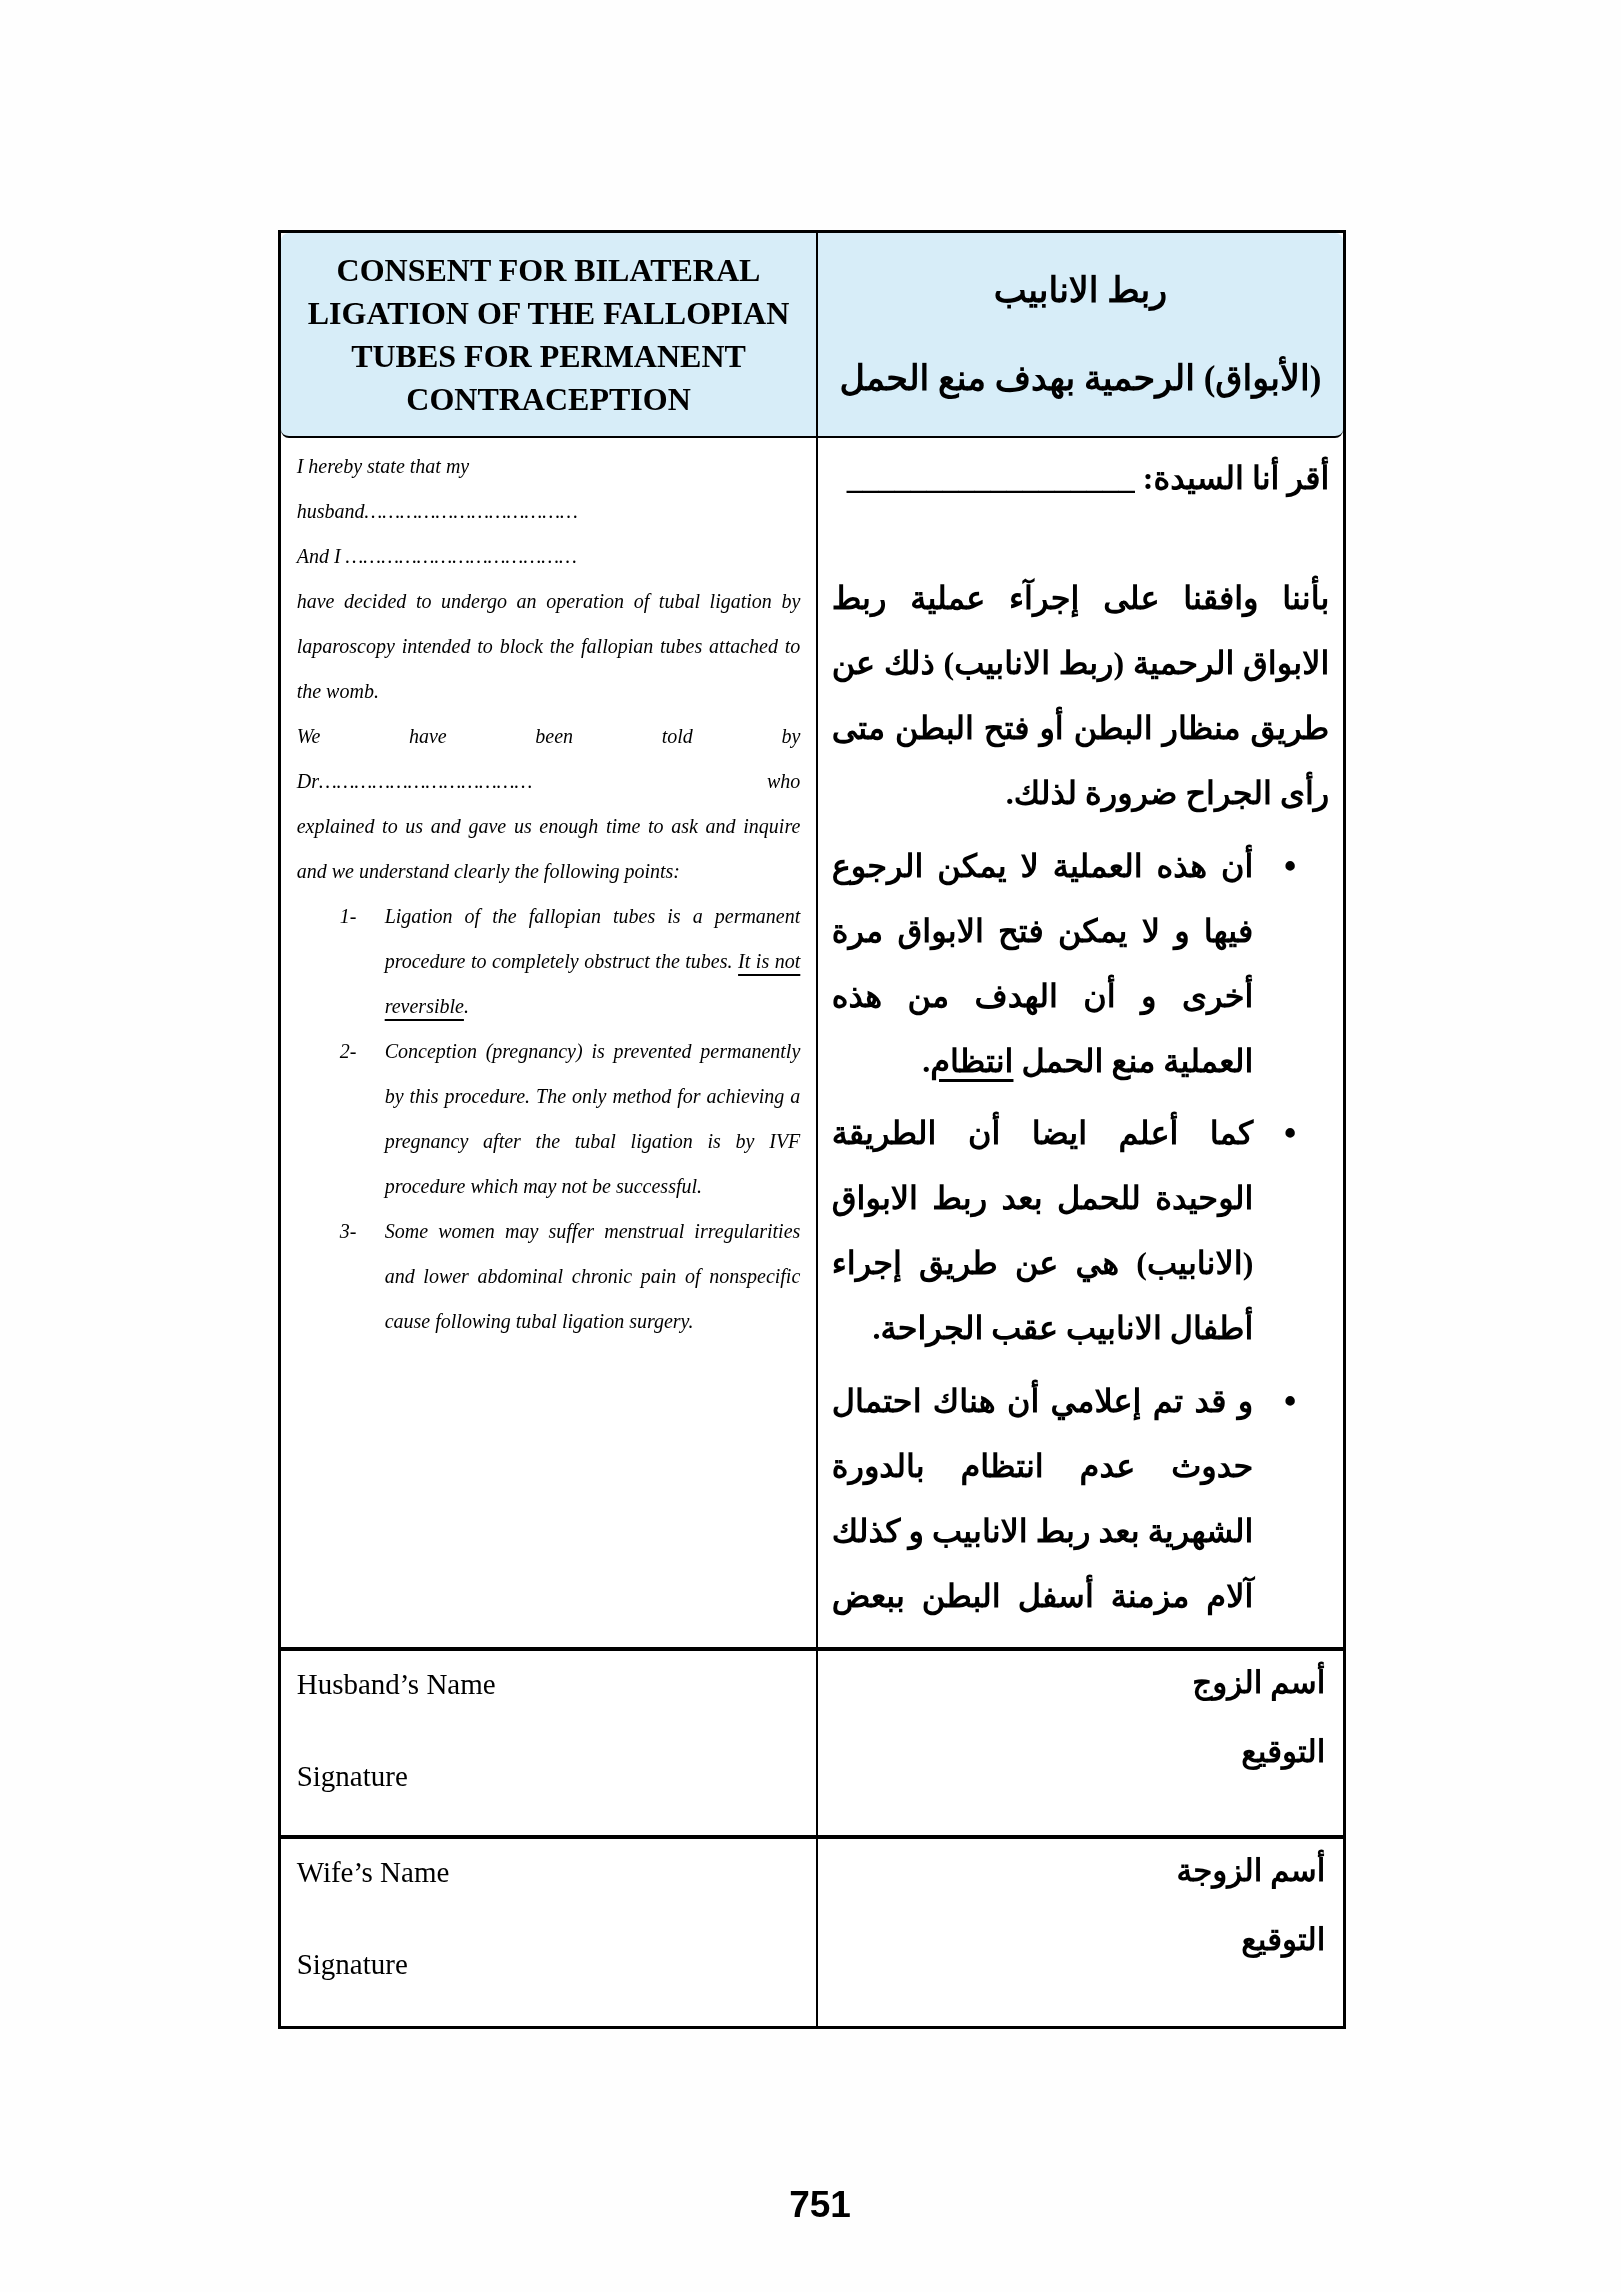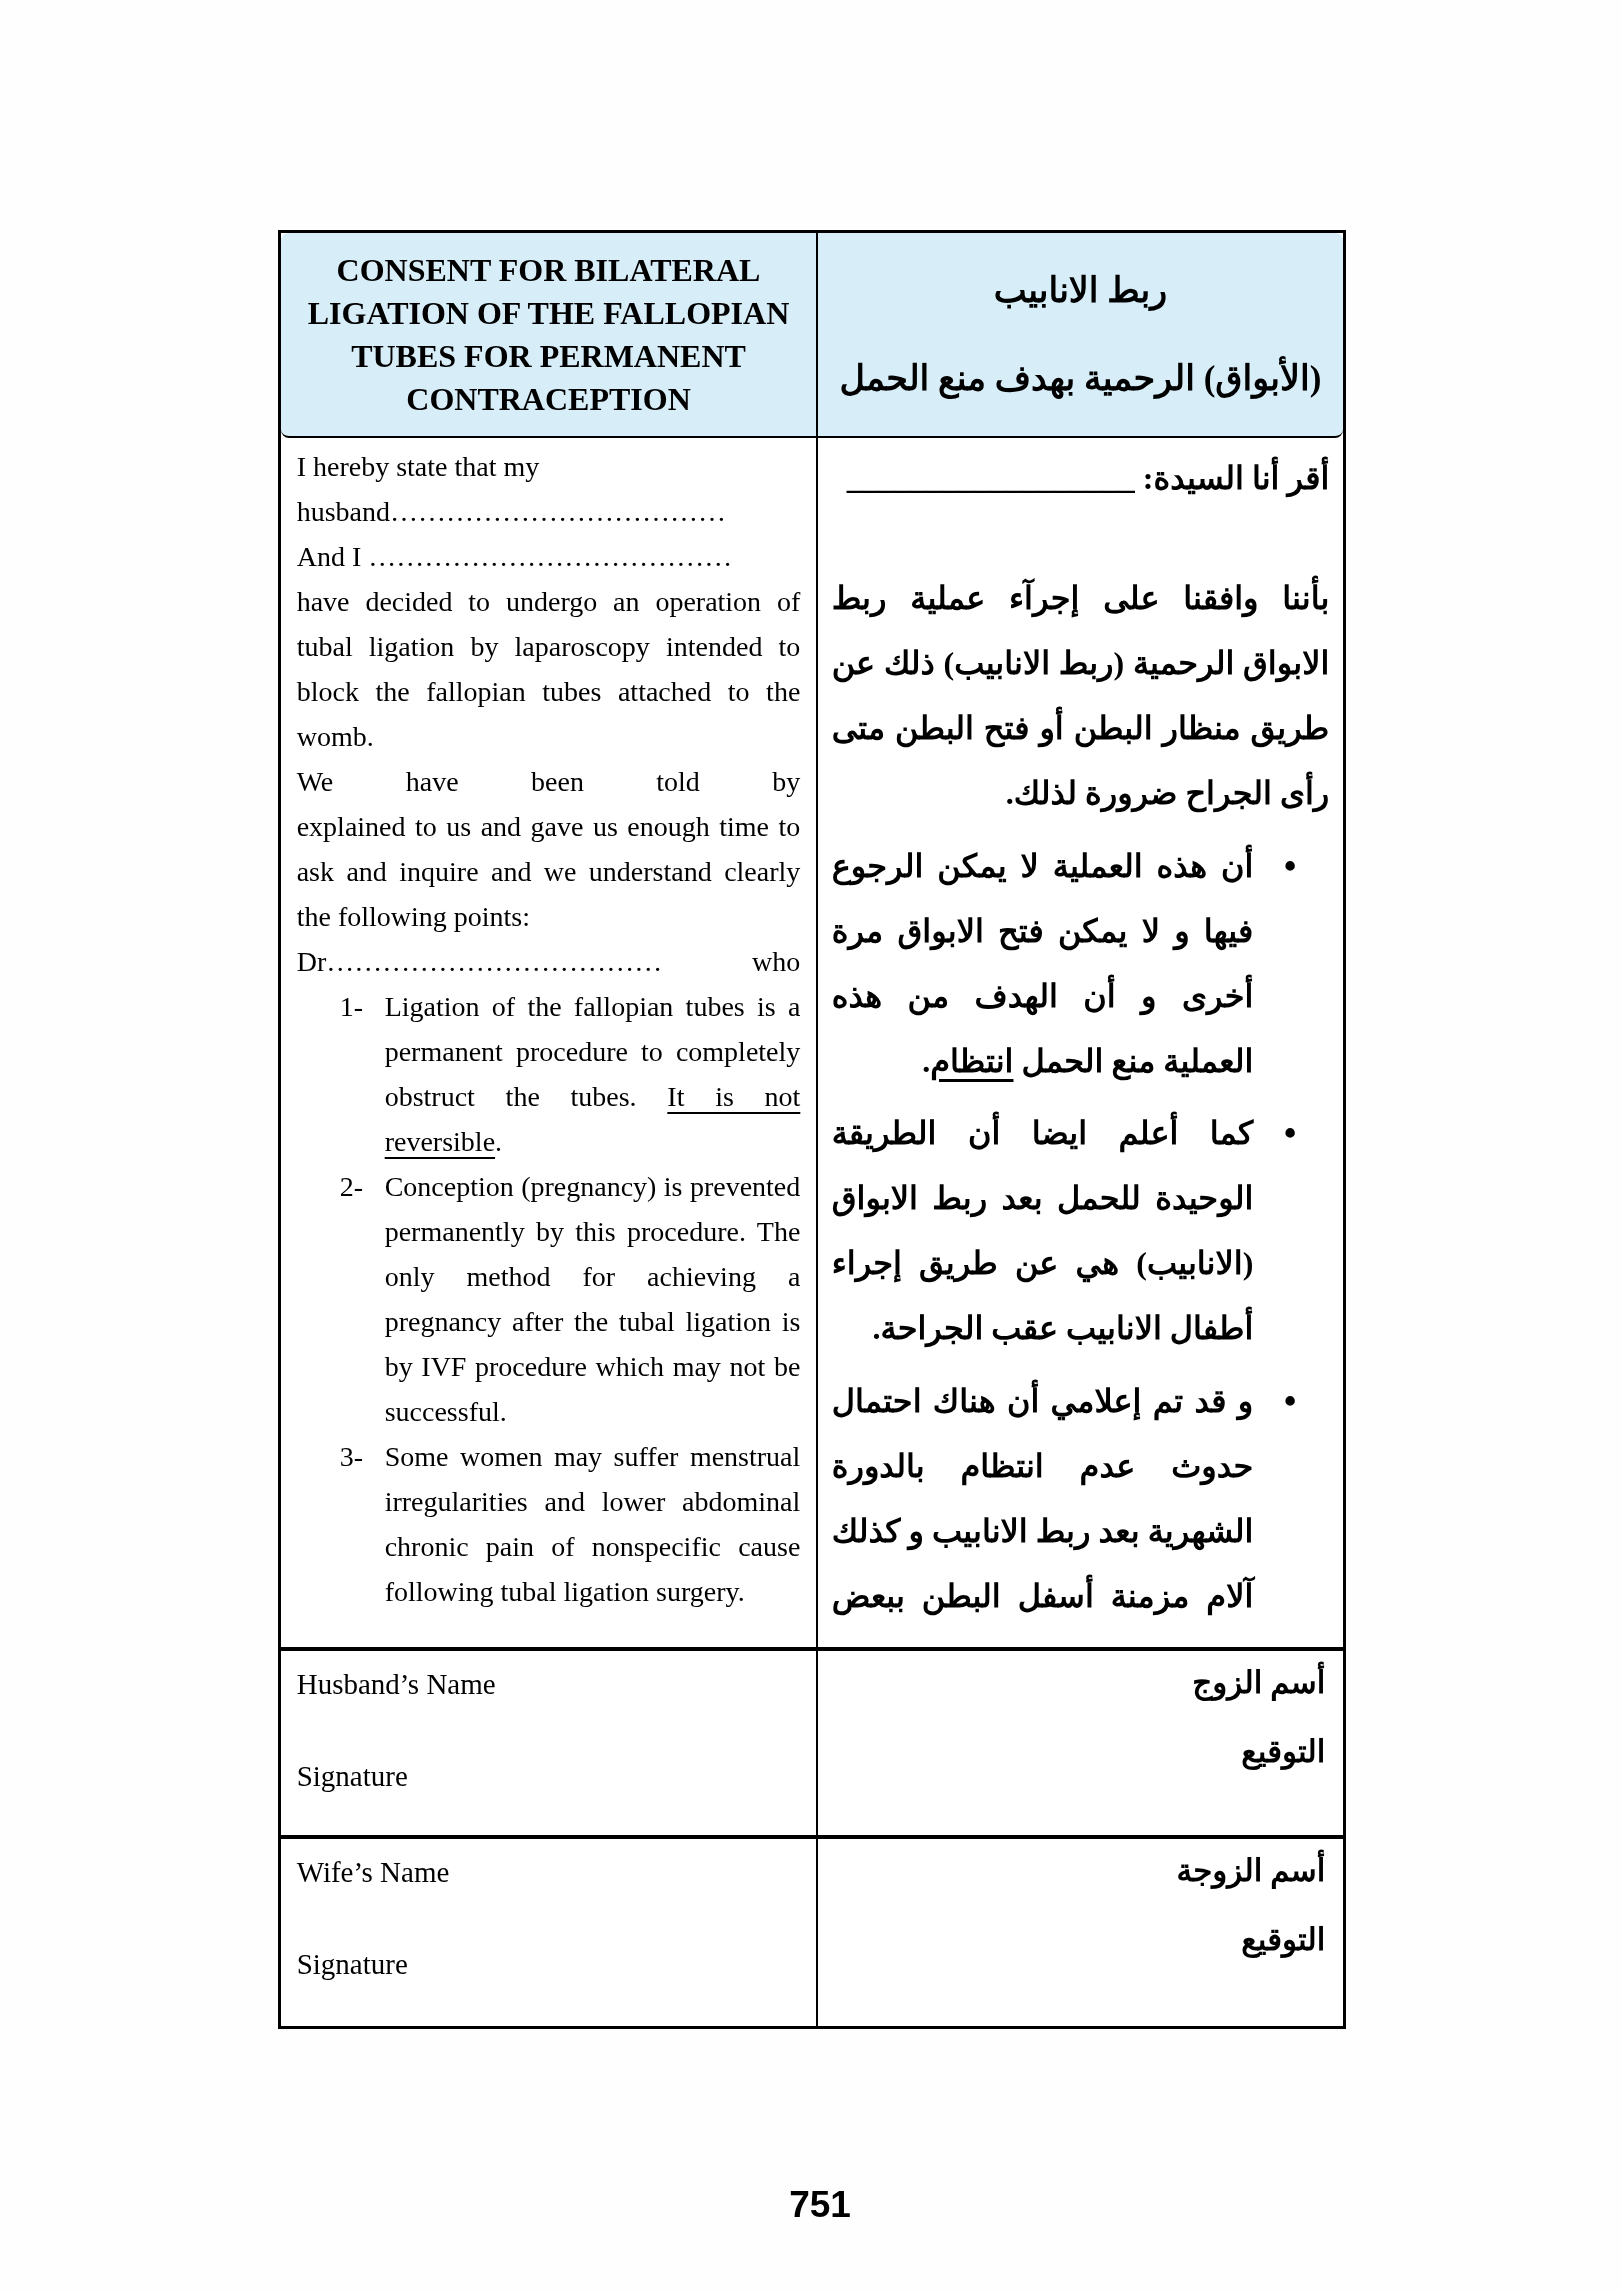--- a/index.html
+++ b/index.html
@@ -37,22 +37,23 @@
   }
   .hdr-ar {
     display: flex; flex-direction: column; align-items: center; justify-content: center;
     font-weight: bold; font-size: 35px; line-height: 88px; text-align: center;
     font-family: "Liberation Serif", serif;
   }
 
   
   .body-en {
     padding: 5.9px 15.7px 0 15.7px;
-    font-size: 28px; line-height: 45px;
+    font-size: 20px; line-height: 45px;
     text-align: justify;
+    font-style: italic;
   }
   .jline { text-align: justify; text-align-last: justify; }
   .block { display: block; }
   .num-list { margin-left: 43px; }
   .num-item { display: flex; }
   .num-marker { width: 45px; flex: none; }
   .num-text { flex: 1; text-align: justify; }
   .u { text-decoration: underline; text-underline-offset: 5.9px; }
 
   
@@ -100,22 +101,22 @@
     </div>
 
     <div class="t-row row-body">
 
       <div class="cell cell-en body-en">
         <span class="block">I hereby state that my</span>
         <span class="block">husband………………………………</span>
         <span class="block">And I …………………………………</span>
         <span class="block">have decided to undergo an operation of tubal ligation by laparoscopy intended to block the fallopian tubes attached to the womb.</span>
         <span class="block jline">We have been told by</span>
+        <span class="block jline">Dr……………………………… who</span>
         <span class="block">explained to us and gave us enough time to ask and inquire and we understand clearly the following points:</span>
-        <span class="block jline">Dr……………………………… who</span>
 
         <div class="num-list">
           <div class="num-item">
             <span class="num-marker">1-</span>
             <span class="num-text"><span>Ligation of the fallopian tubes is a permanent procedure to completely obstruct the tubes. </span><span class="u">It is not reversible</span><span>.</span></span>
           </div>
           <div class="num-item">
             <span class="num-marker">2-</span>
             <span class="num-text">Conception (pregnancy) is prevented permanently by this procedure. The only method for achieving a pregnancy after the tubal ligation is by IVF procedure which may not be successful.</span>
           </div>

